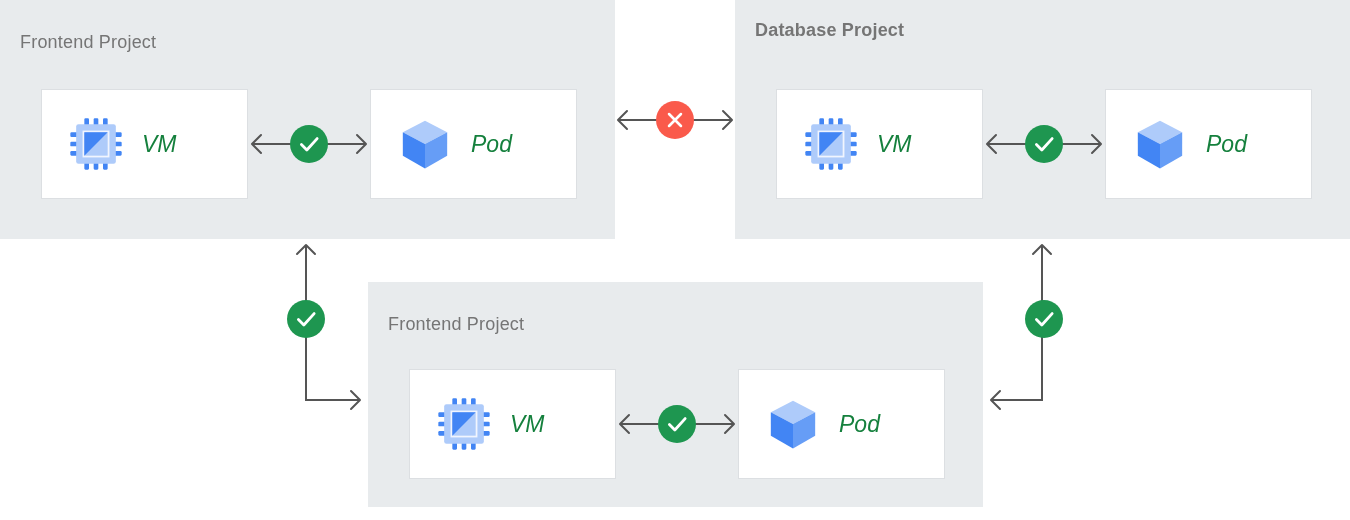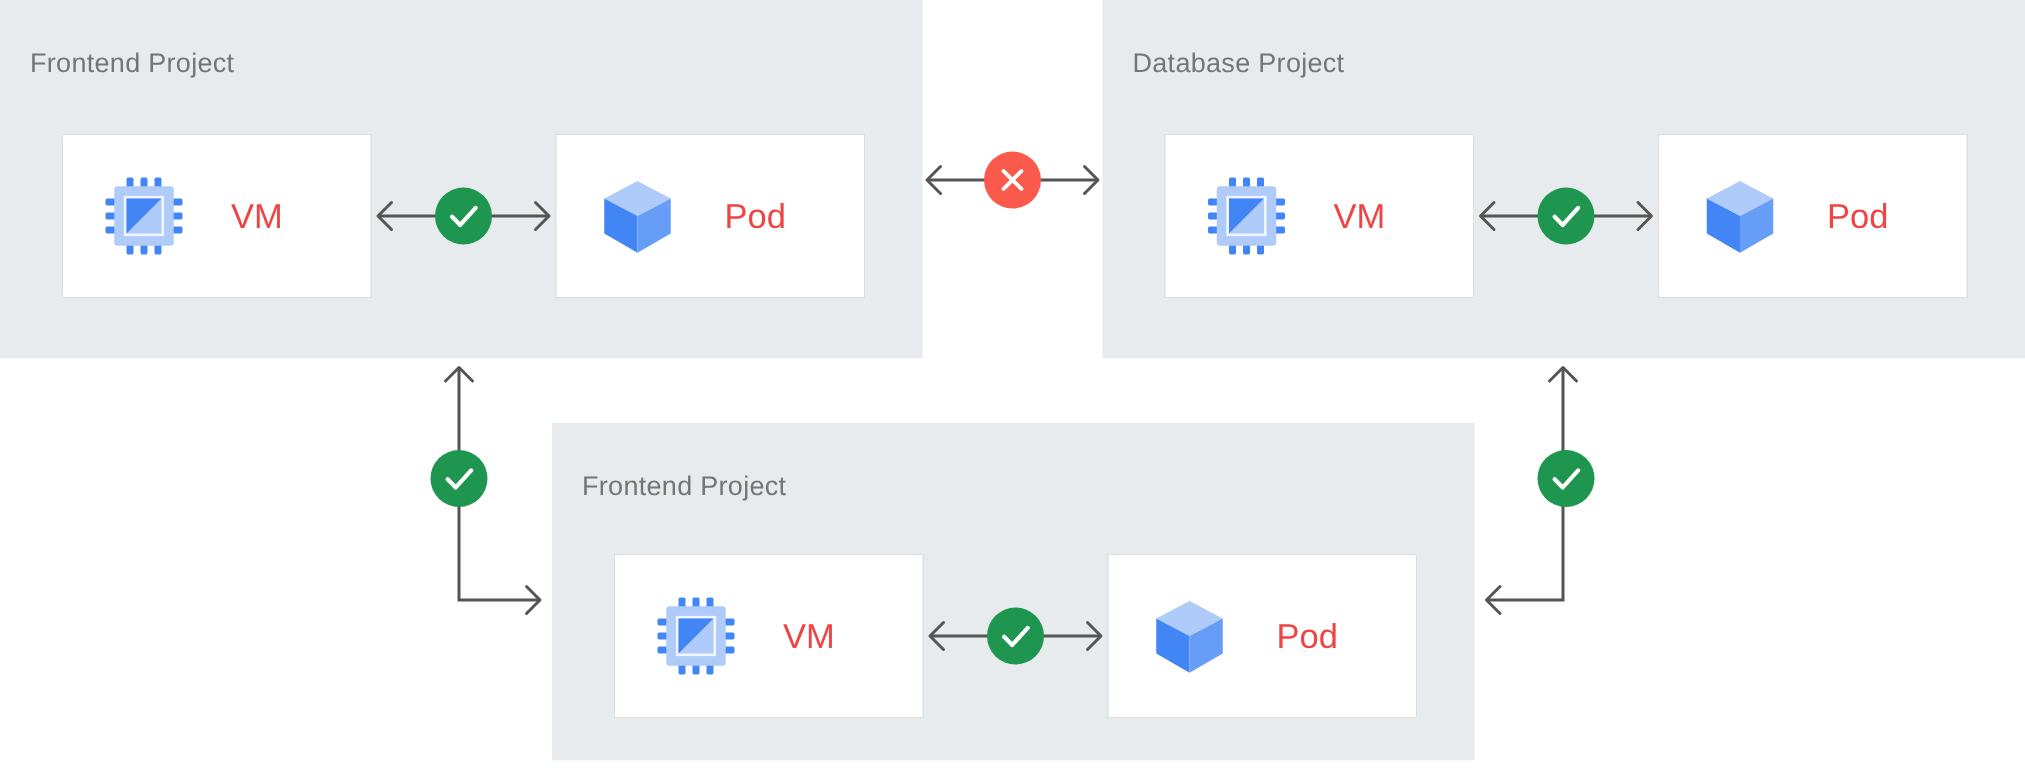--- a/index.html
+++ b/index.html
@@ -42,23 +42,24 @@
   }
   .card-icon {
     width: 56px;
     height: 56px;
     margin-left: 26px;
     flex: 0 0 auto;
     display: block;
   }
   .card-label {
     font-size: 23px;
-    color: #ef4444;
-    margin-left: 30px;
+    color: #15803d;
+    margin-left: 18px;
     white-space: nowrap;
+    font-style: italic;
   }
 
   
   #wires {
     position: absolute;
     left: 0;
     top: 0;
     width: 1350px;
     height: 520px;
     pointer-events: none;
@@ -76,21 +77,21 @@
 </style>
 </head>
 <body>
 
 <div id="canvas">
 
   <div class="panel" id="panel-frontend" style="left: 0px; top: 0px; width: 615px; height: 239px;"></div>
   <div class="panel-title" id="title-frontend" style="left: 20px; top: 32px;">Frontend Project</div>
 
   <div class="panel" id="panel-database" style="left: 735px; top: 0px; width: 615px; height: 239px;"></div>
-  <div class="panel-title" id="title-database" style="left: 755px; top: 32px;">Database Project</div>
+  <div class="panel-title" id="title-database" style="left: 755px; top: 20px; font-weight: bold;">Database Project</div>
 
   <div class="panel" id="panel-backend" style="left: 368px; top: 282px; width: 615px; height: 238px;"></div>
   <div class="panel-title" id="title-backend" style="left: 388px; top: 314px;">Frontend Project</div>
 
   <div class="card" id="card-frontend-vm" style="left: 41px; top: 89px; width: 207px; height: 110px;">
     <span class="card-icon">
       <svg viewBox="0 0 48 48" width="56" height="56" aria-hidden="true">
         <g fill="#4285f4">
           <rect x="14" y="2" width="4" height="7" rx="1"></rect>
           <rect x="22" y="2" width="4" height="7" rx="1"></rect>

